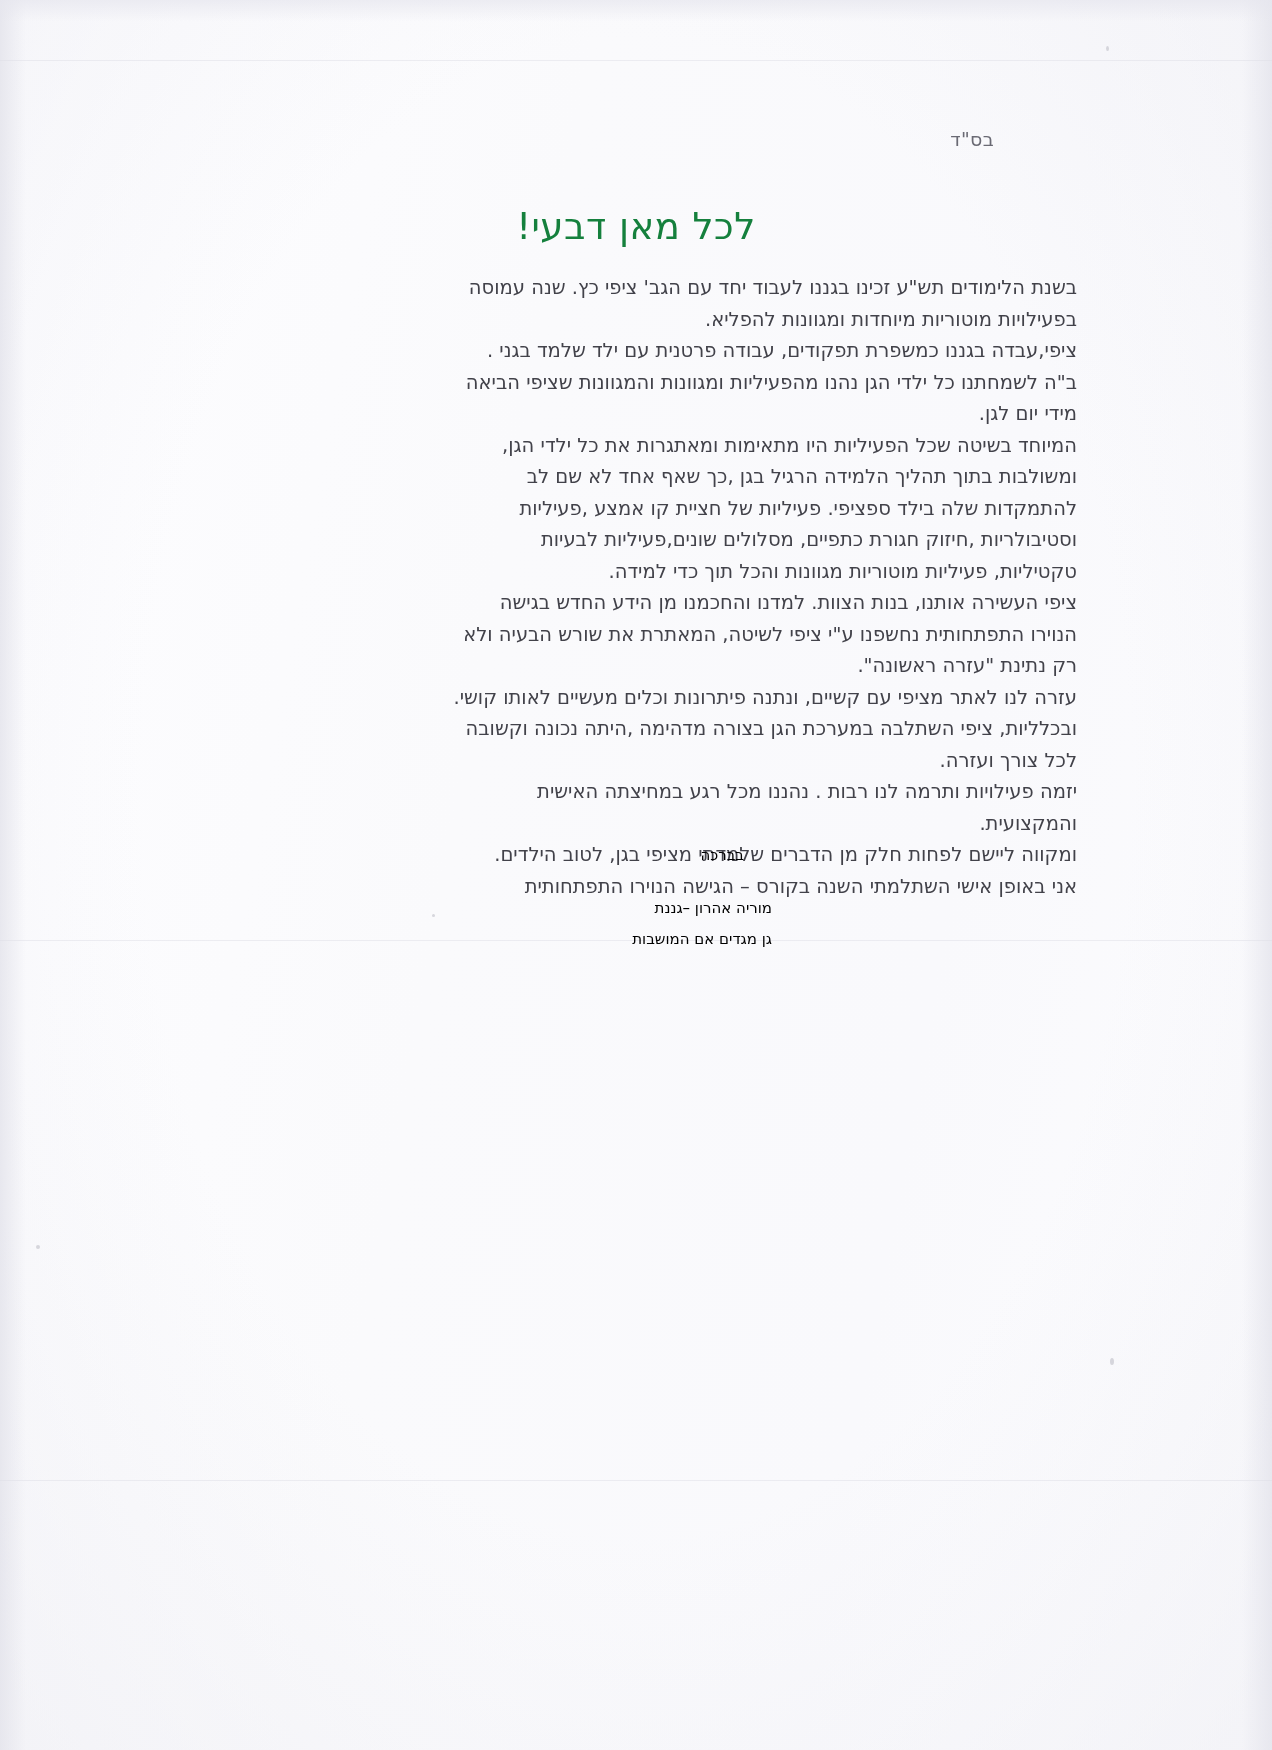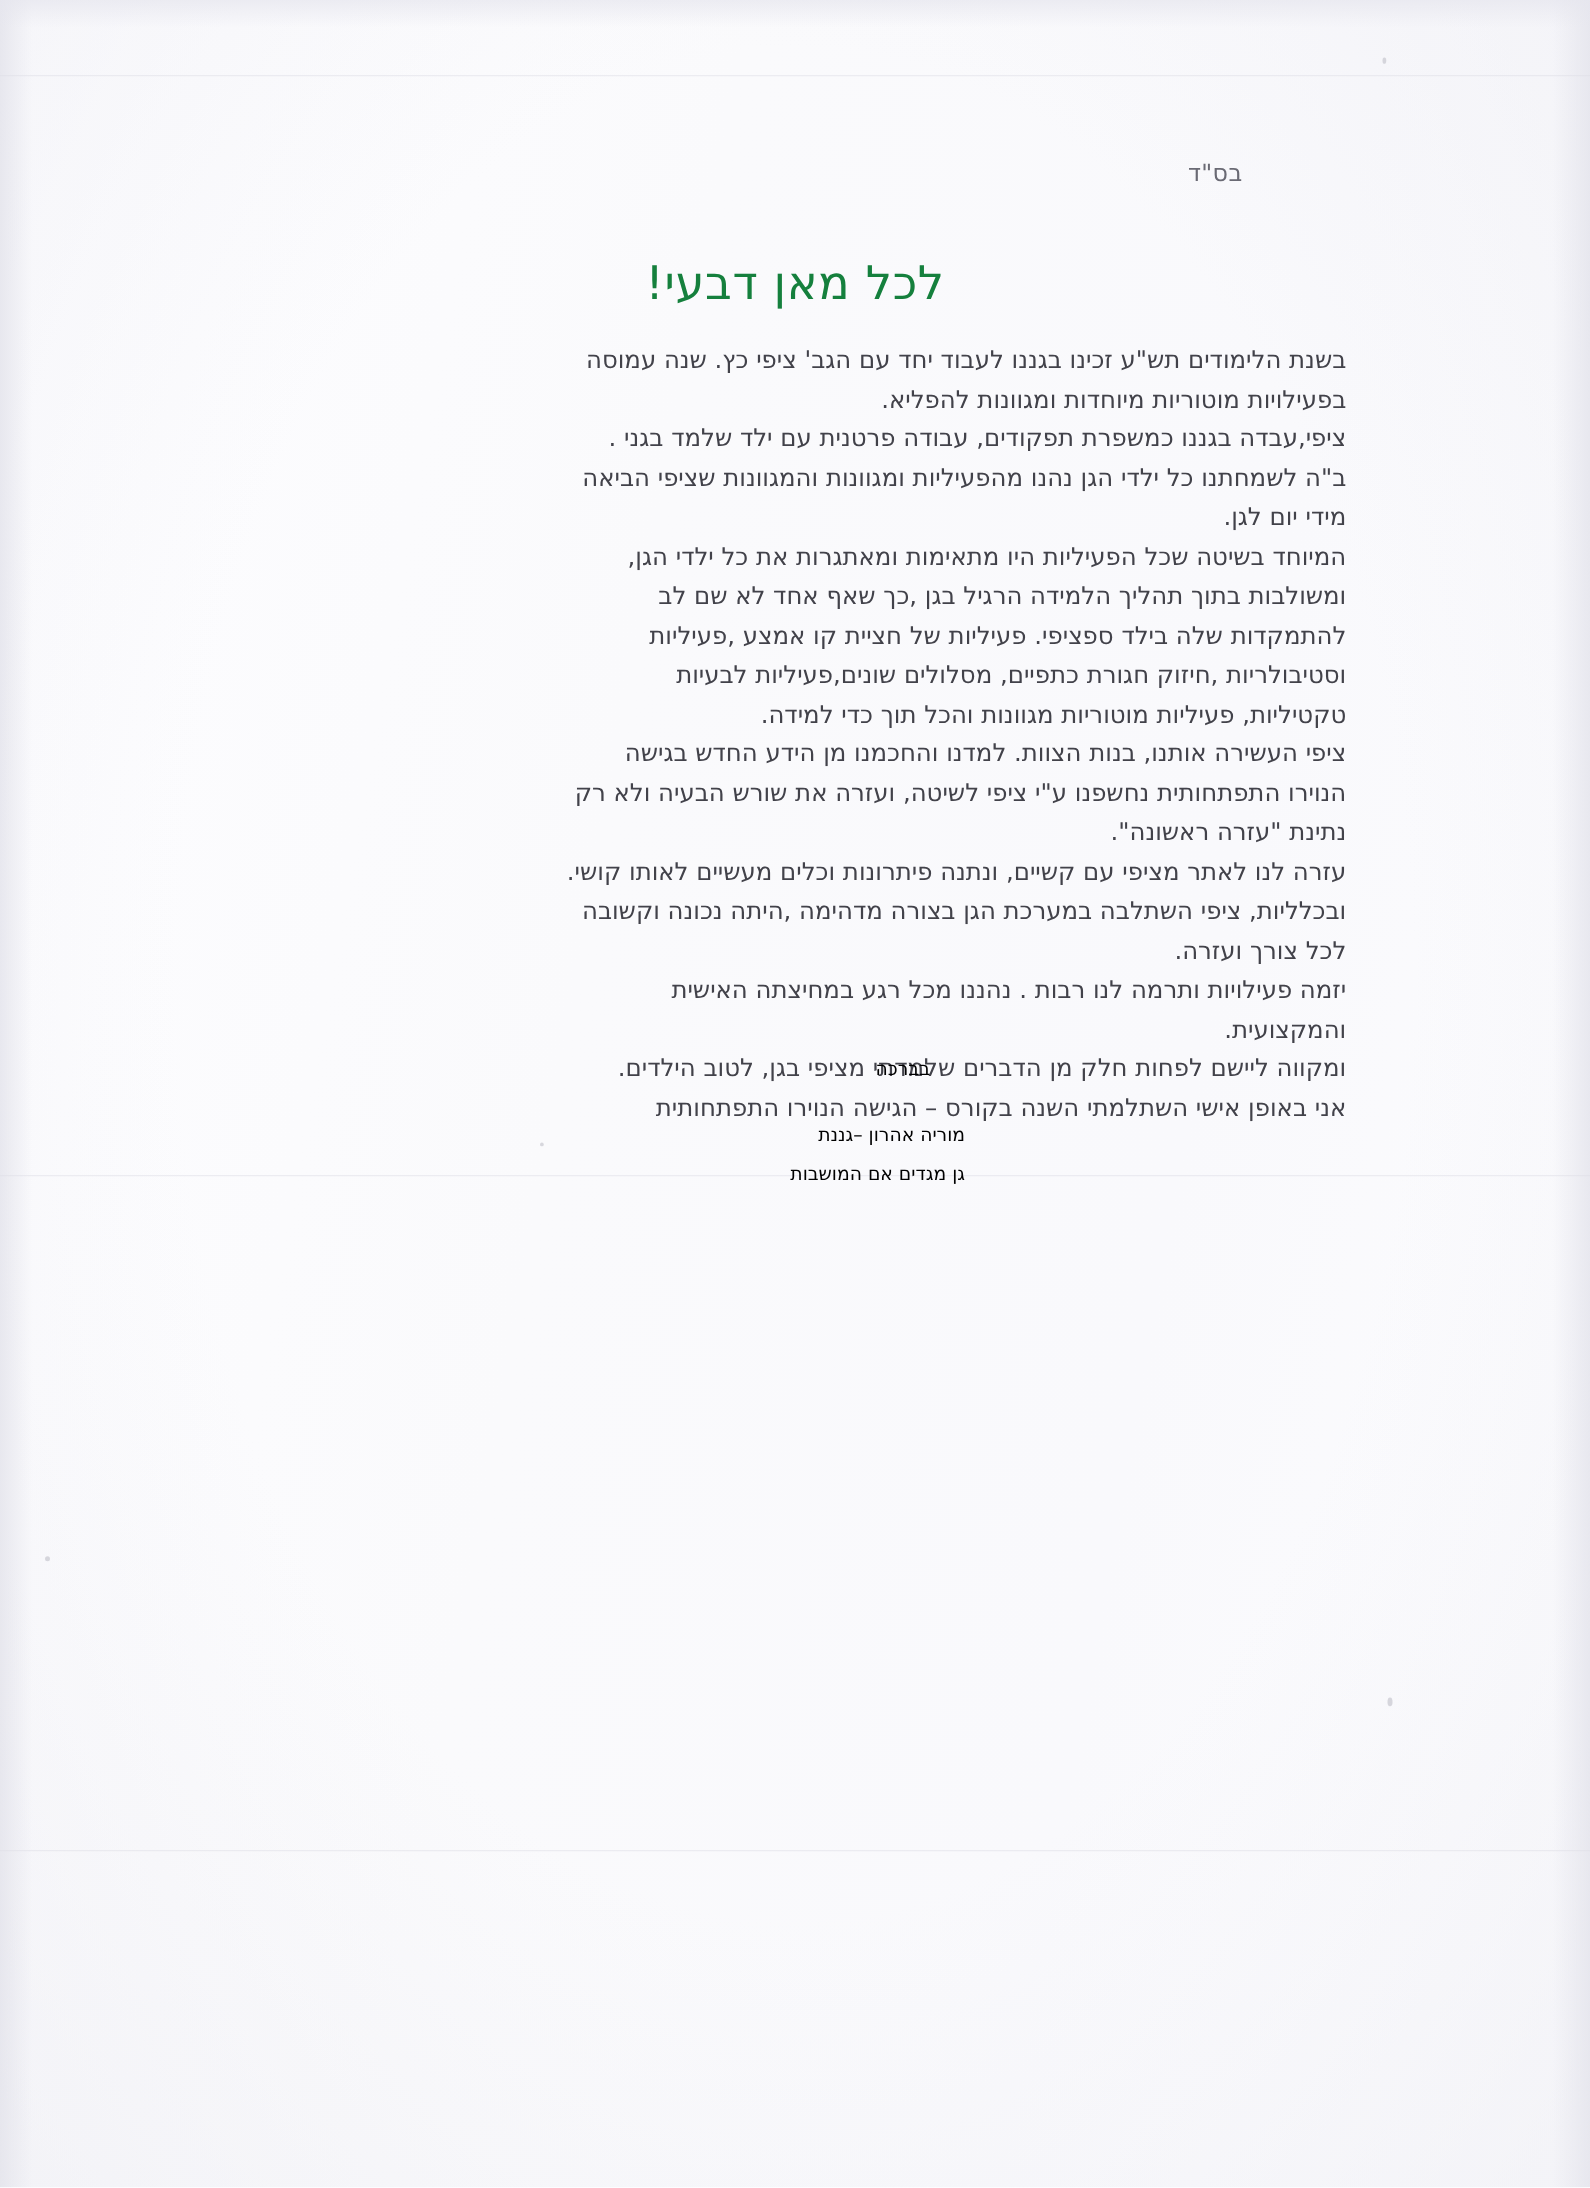--- a/index.html
+++ b/index.html
@@ -153,21 +153,21 @@
   <div class="content">
 
     <div class="bsd">בס"ד</div>
 
     <h1 class="doc-title">לכל מאן דבעי!</h1>
 
     <div class="body-block">
       <p class="para">בשנת  הלימודים תש"ע  זכינו בגננו לעבוד יחד עם הגב' ציפי כץ. שנה עמוסה בפעילויות מוטוריות מיוחדות ומגוונות להפליא.</p>
       <p class="para">ציפי,עבדה בגננו  כמשפרת תפקודים, עבודה פרטנית עם ילד שלמד בגני . ב"ה לשמחתנו כל ילדי הגן נהנו מהפעיליות ומגוונות והמגוונות שציפי הביאה מידי יום לגן.</p>
       <p class="para">המיוחד בשיטה שכל הפעיליות היו מתאימות ומאתגרות את כל ילדי הגן, ומשולבות בתוך תהליך הלמידה הרגיל בגן ,כך שאף אחד לא שם לב להתמקדות שלה בילד ספציפי. פעיליות של חציית קו אמצע ,פעיליות וסטיבולריות ,חיזוק חגורת כתפיים, מסלולים שונים,פעיליות לבעיות טקטיליות, פעיליות מוטוריות מגוונות והכל תוך כדי למידה.</p>
-      <p class="para">ציפי העשירה אותנו, בנות הצוות. למדנו והחכמנו מן הידע החדש בגישה הנוירו התפתחותית נחשפנו ע"י  ציפי לשיטה, ועזרה את שורש הבעיה ולא רק נתינת "עזרה ראשונה".</p>
+      <p class="para">ציפי העשירה אותנו, בנות הצוות. למדנו והחכמנו מן הידע החדש בגישה הנוירו התפתחותית נחשפנו ע"י  ציפי לשיטה, המאתרת את שורש הבעיה ולא רק נתינת "עזרה ראשונה".</p>
       <p class="para">עזרה לנו לאתר מציפי עם קשיים, ונתנה פיתרונות וכלים מעשיים לאותו קושי.</p>
       <p class="para">ובכלליות, ציפי השתלבה במערכת הגן בצורה מדהימה ,היתה נכונה וקשובה לכל צורך ועזרה.</p>
       <p class="para">יזמה פעילויות ותרמה לנו רבות . נהננו מכל רגע במחיצתה האישית והמקצועית.</p>
       <p class="para">ומקווה ליישם לפחות חלק מן הדברים שלמדתי מציפי בגן, לטוב הילדים.</p>
       <p class="para">אני באופן אישי השתלמתי השנה בקורס – הגישה הנוירו התפתחותית</p>
     </div>
 
     <div class="sig-block">
       <div class="sig-greeting">בברכה</div>
       <span class="sig-name">מוריה אהרון –גננת</span>

